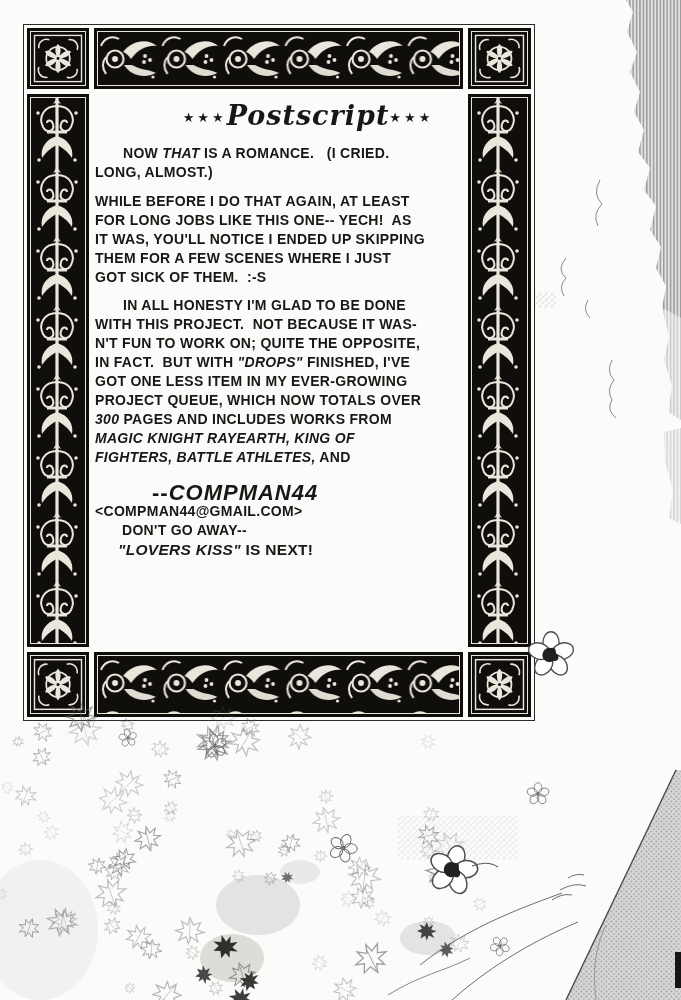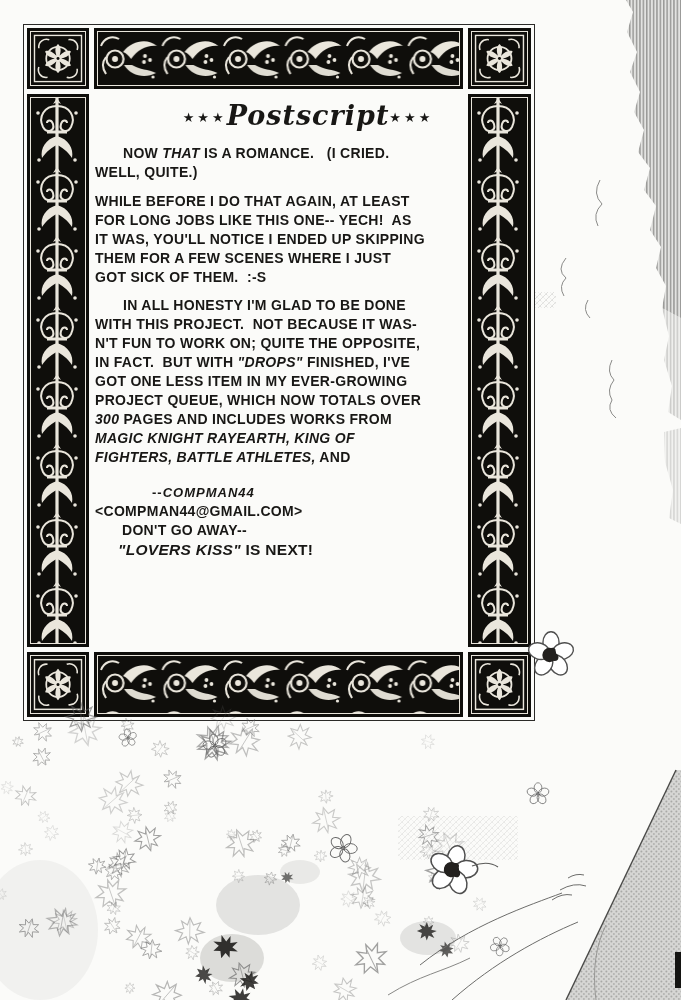--- a/index.html
+++ b/index.html
@@ -26,21 +26,21 @@
   #ps-body{margin-top:13px;font-size:14px;font-weight:bold;letter-spacing:.3px;line-height:19px;}
   .line{white-space:pre;}
   .line.indent{padding-left:28px;}
   .ital{font-style:italic;}
   .para{margin:0;}
   .para.p1{margin-top:10px;}
   .para.p2{margin-top:9px;}
   .para.p3{margin-top:3px;}
   .para.p4{margin-top:16px;}
   .para.p5{}
-  .para.p4 .line:first-child{font-size:13px;letter-spacing:1px;}
+  .para.p4 .line:first-child{font-size:22px;letter-spacing:1px;}
   .para.p5 .line:last-child{font-size:15.5px;}
 </style>
 </head>
 <body>
 
 <svg width="0" height="0" style="position:absolute" aria-hidden="true">
   <defs>
 
     <pattern id="scrollPat" width="61.5" height="51" patternUnits="userSpaceOnUse">
       <g stroke="#eae6dc" fill="none" stroke-width="2.2">
@@ -224,21 +224,21 @@
     </div>
   </div>
 
   <div id="content">
     <div id="ps-title">
       <span class="stars">★★★</span><span class="fancy">Postscript</span><span class="stars">★★★</span>
     </div>
     <div id="ps-body">
         <div class="para p0">
           <div class="line indent"><span>NOW </span><span class="ital">THAT</span><span> IS A ROMANCE.   (I CRIED.</span></div>
-          <div class="line"><span>WELL, QUITE.)</span></div>
+          <div class="line"><span>LONG, ALMOST.)</span></div>
         </div>
         <div class="para p1">
           <div class="line"><span>WHILE BEFORE I DO THAT AGAIN, AT LEAST</span></div>
           <div class="line"><span>FOR LONG JOBS LIKE THIS ONE-- YECH!  AS</span></div>
           <div class="line"><span>IT WAS, YOU'LL NOTICE I ENDED UP SKIPPING</span></div>
           <div class="line"><span>THEM FOR A FEW SCENES WHERE I JUST</span></div>
           <div class="line"><span>GOT SICK OF THEM.  :-S</span></div>
         </div>
         <div class="para p2">
           <div class="line indent"><span>IN ALL HONESTY I'M GLAD TO BE DONE</span></div>

